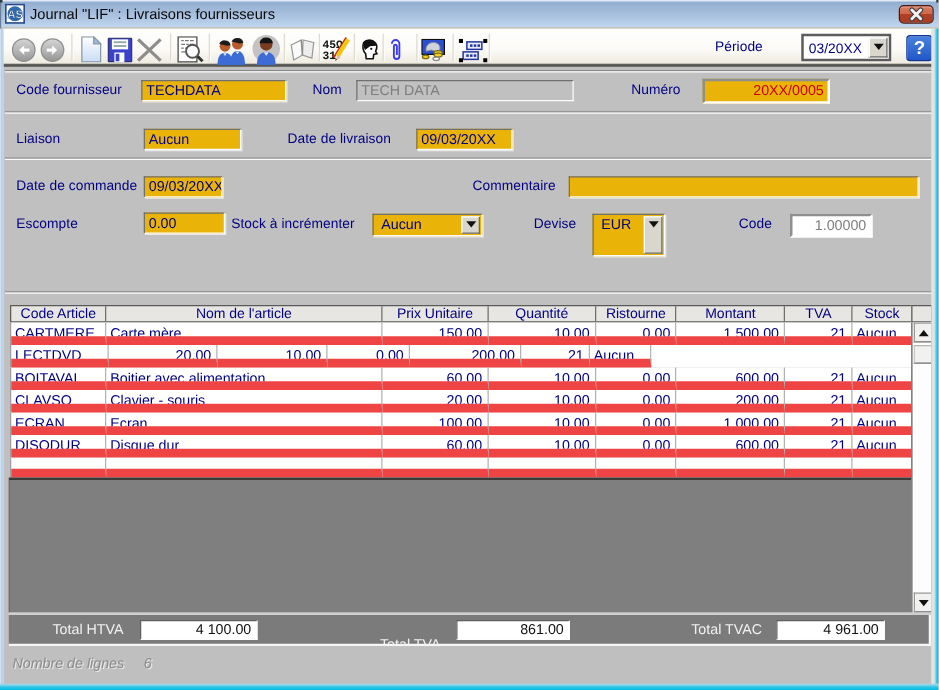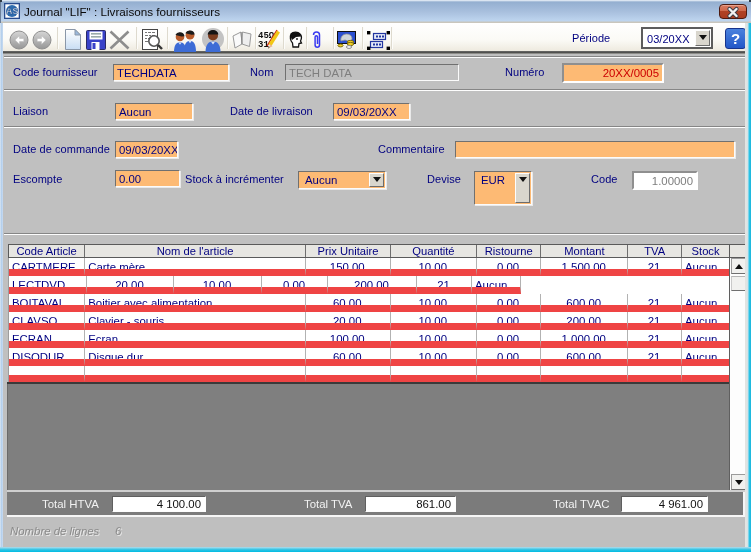--- a/index.html
+++ b/index.html
@@ -1,40 +1,40 @@
 <!DOCTYPE html>
 <html><head><meta charset="utf-8"><style>
 html,body{margin:0;padding:0}
 *{box-sizing:border-box}
 body{font-family:"Liberation Sans",sans-serif}
 .win{position:relative;width:751px;height:552px;background:#c0c0c0;overflow:hidden}
 .abs{position:absolute}
 .lbl{position:absolute;font-size:11px;letter-spacing:0.05px;color:#000080;white-space:nowrap;line-height:14px}
-.fld{position:absolute;background:#fdba74;border:1px solid;border-color:#707070 #fbfbfb #fbfbfb #707070;font-size:11.4px;color:#000080;line-height:14px;padding:1px 3px 0 3px;white-space:nowrap;overflow:hidden;box-shadow:1px 1px 0 #e9e9e9}
+.fld{position:absolute;background:#eab308;border:1px solid;border-color:#707070 #fbfbfb #fbfbfb #707070;font-size:11.4px;color:#000080;line-height:14px;padding:1px 3px 0 3px;white-space:nowrap;overflow:hidden;box-shadow:1px 1px 0 #e9e9e9}
 .fld.dis{background:#c0c0c0;color:#7e7e7e;box-shadow:none}
 .fld.big{border-width:2px;border-color:#8f8f8f #ffffff #ffffff #8f8f8f;box-shadow:none}
 .sep{position:absolute;left:4px;right:5px;height:2px;border-top:1px solid #868686;border-bottom:1px solid #fdfdfd}
 
 .title{position:absolute;left:0;top:0;width:751px;height:23px;background:linear-gradient(#f2f7fc 0,#94afd0 2px,#a9c0de 12px,#bed5ef 21px,#c9c6bd 22px,#c9c6bd 23px)}
 .tborder{position:absolute;left:0;top:0;width:1px;height:23px;background:#6b7f9a}
 .ttext{position:absolute;left:24px;top:5px;font-size:11.7px;color:#0a0a0a}
 .close{position:absolute;left:719px;top:4px;width:28px;height:15px;border-radius:4px;border:1px solid #4d1a10;background:linear-gradient(#d97b60 0,#cf694c 45%,#b04124 50%,#aa3c20 100%);box-shadow:inset 0 1px 0 #e8a18c}
 
 .toolbar{position:absolute;left:2px;top:23px;width:746px;height:28px;background:linear-gradient(#ffffff 0,#fbfaf6 60%,#eeeadf 100%)}
 .trule{position:absolute;left:2px;top:51px;width:746px;height:3px;background:linear-gradient(#6a6a68 0,#4c4c4a 60%,#b9b9b4 100%)}
 .tsep{position:absolute;top:27px;width:2px;height:22px;border-left:1px solid #dedace;border-right:1px solid #fcfcfa}
 .ticon{position:absolute;top:29px}
 
 
 .grid{position:absolute;left:8px;top:244px;width:722px}
 .thead{display:flex;height:14px;background:#e7e6e2;border-top:1px solid #5a5a5a;border-bottom:1px solid #5a5a5a;border-left:1px solid #5a5a5a}
 .thead .c{border-right:1px solid #6e6e6e;font-size:11.2px;color:#000080;text-align:center;line-height:12px;overflow:hidden;white-space:nowrap}
 .trow{display:flex;height:18px;background:#fff;border-left:1px solid #9d9d9d}
 .trow .c{border-right:1px solid #b2b2b2;border-bottom:7px solid #ef4444;font-size:11.4px;color:#000080;line-height:16px;padding:1px 4px 0 3px;white-space:nowrap;overflow:hidden}
-.trow .r{text-align:center}
+.trow .r{text-align:right}
 .c0{width:78px}.c1{width:226px}.c2{width:87px}.c3{width:88px}.c4{width:66px}.c5{width:89px}.c6{width:55px}.c7{width:49px}
 .tbottom{position:absolute;left:7px;top:382px;width:738px;height:2px;background:#3a3a3a}
 
 .dark{position:absolute;left:7px;top:384px;width:722px;height:106px;background:#7f7f7f;border-left:1px solid #6a6a6a}
 
 .sb{position:absolute;left:729px;top:258px;width:17px;height:232px;background:#fdfdfd;border-left:1px solid #5f5f5f;border-right:1px solid #5f5f5f}
 .sbtn{position:absolute;left:1px;width:15px;height:16px;background:#f1f1ef;border:1px solid #9b9b9b;border-bottom-color:#6f6f6f;text-align:center}
 .arrow{width:0;height:0;margin:5px auto 0 auto}
 .up{border-left:4px solid transparent;border-right:4px solid transparent;border-bottom:5px solid #111}
 .dn{border-left:4px solid transparent;border-right:4px solid transparent;border-top:5px solid #111}
@@ -342,21 +342,21 @@
     <div class="sbtn" style="top:18px;height:15px;border-color:#b5b5b5 #8a8a8a #6f6f6f #c9c9c9"></div>
     <div class="sbtn" style="top:216px">
         <div class="arrow dn"></div>
       </div>
   </div>
 
   <div class="ltgap"></div>
   <div class="totals"></div>
   <div class="tlbl" style="left:42px;top:498px">Total HTVA</div>
   <div class="tfld" style="left:112px;top:496px;width:94px">4 100.00</div>
-  <div class="tlbl" style="left:304px;top:498px">Total TVA</div>
+  <div class="tlbl" style="left:304px;top:510px">Total TVA</div>
   <div class="tfld" style="left:365px;top:496px;width:91px">861.00</div>
   <div class="tlbl" style="left:553px;top:498px">Total TVAC</div>
   <div class="tfld" style="left:621px;top:496px;width:87px">4 961.00</div>
 
   <div class="status"></div>
   <div class="sbtext">Nombre de lignes&nbsp;&nbsp;&nbsp;&nbsp;&nbsp;6</div>
 
   <div class="bleft"></div>
   <div class="bright"></div>
   <div class="bbottom"></div>

